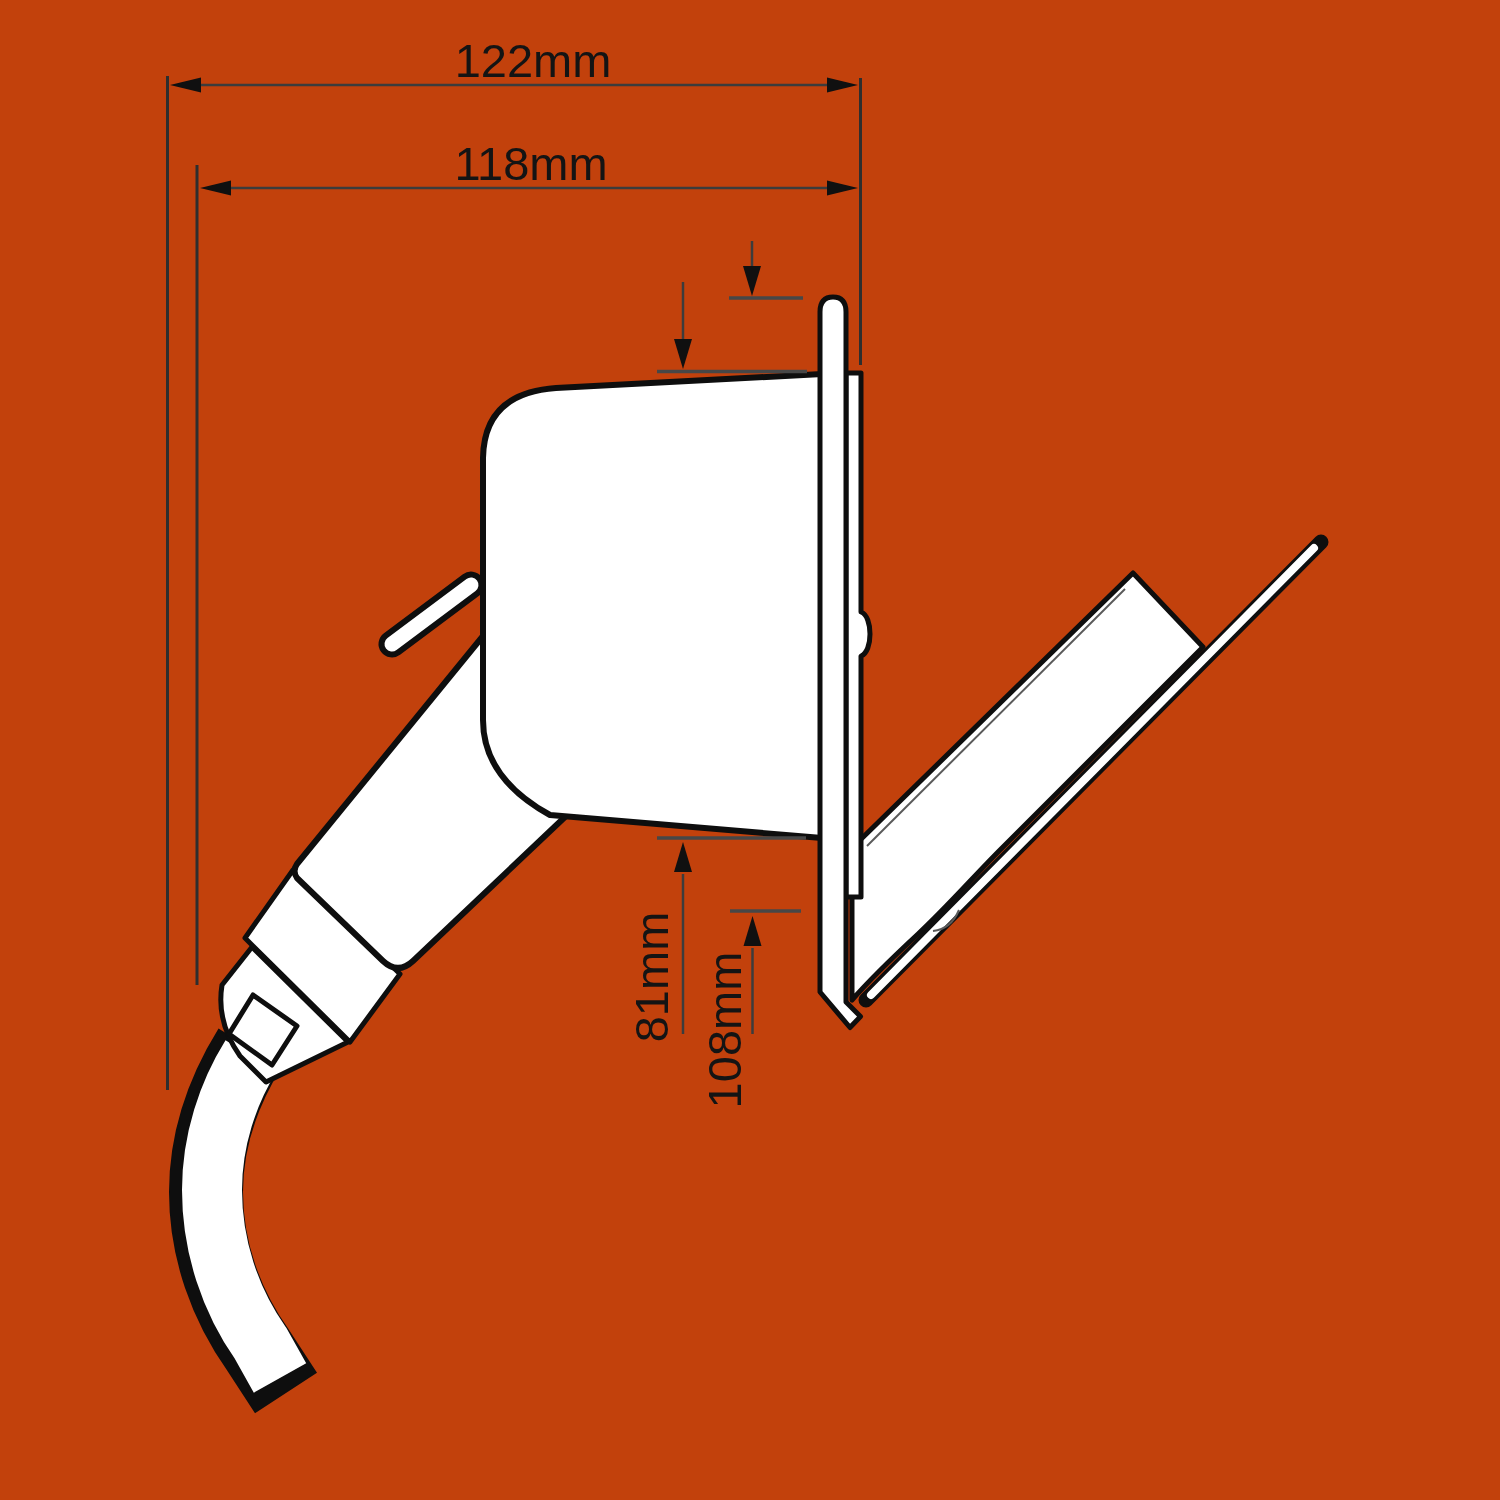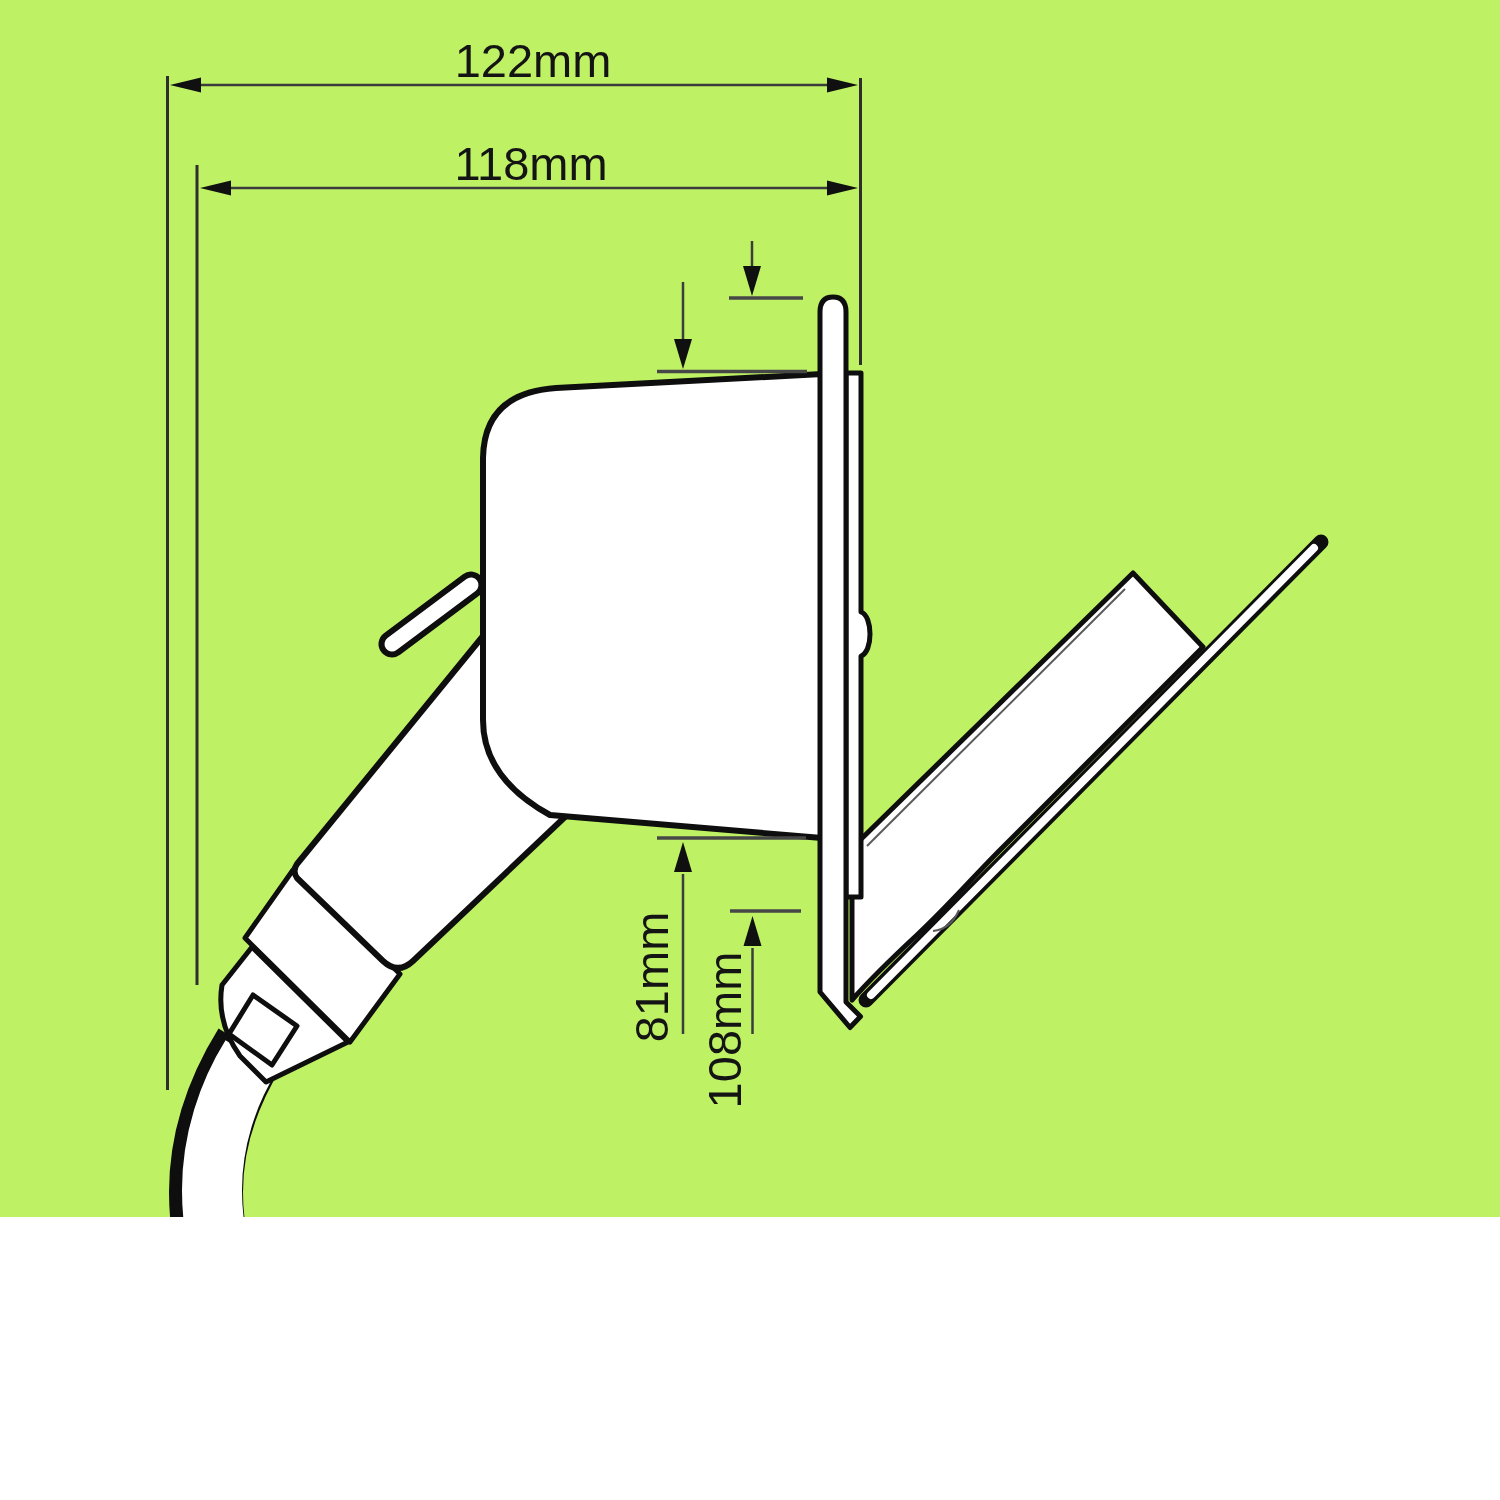--- a/index.html
+++ b/index.html
@@ -3,22 +3,22 @@
 <meta charset="utf-8">
 <style>
   html, body {
     margin: 0;
     padding: 0;
     background: #ffffff;
   }
   .stage {
     position: relative;
     width: 1500px;
-    height: 1217px;
-    background: #bef264;
+    height: 1500px;
+    background: #c2410c;
     font-family: "Liberation Sans", sans-serif;
   }
   svg { display: block; }
   .dim-label {
     font-family: "Liberation Sans", sans-serif;
     font-size: 47px;
     fill: #141414;
     letter-spacing: 0px;
   }
   .outline       { fill: #ffffff; stroke: #0e0e0e; stroke-width: 6;   stroke-linejoin: round; }

